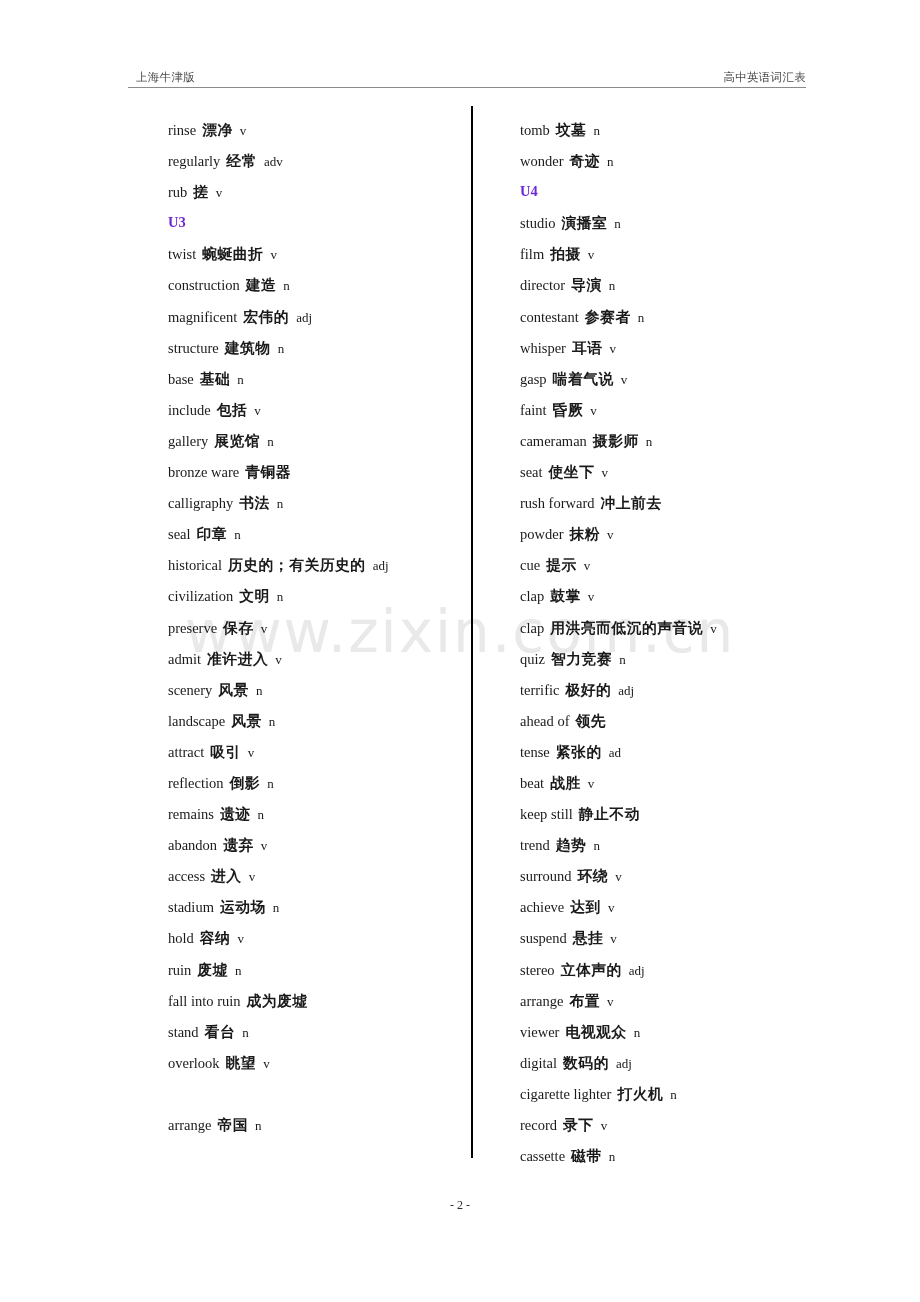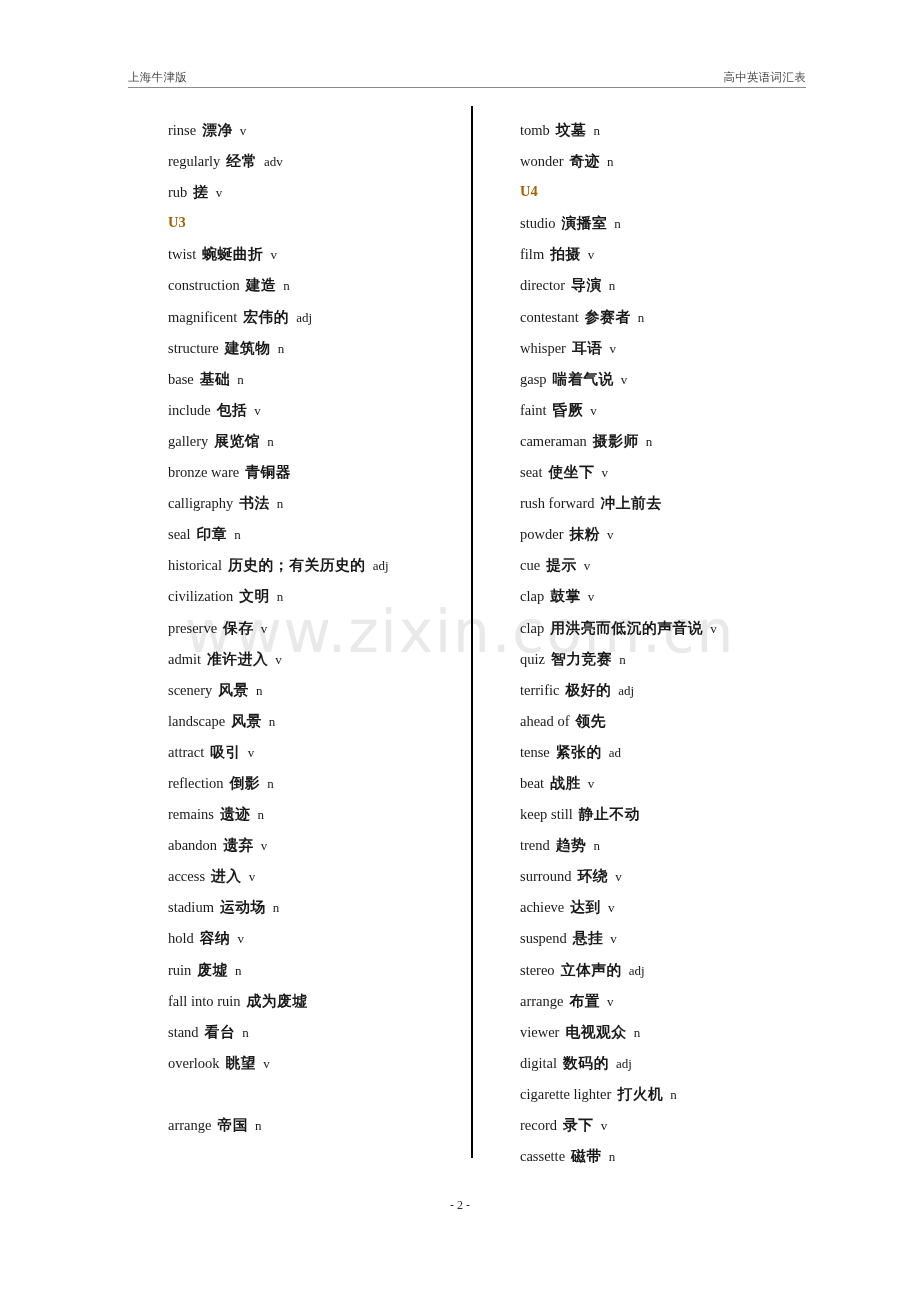--- a/index.html
+++ b/index.html
@@ -29,20 +29,21 @@
     justify-content: space-between;
     box-sizing: border-box;
   }
   .header-left, .header-right {
     font-size: 11.5px;
     color: #4a4a4a;
     line-height: 14px;
     letter-spacing: 0.3px;
     padding-bottom: 3px;
     white-space: nowrap;
+    margin-left: 8px;
   }
 
   
   .watermark {
     position: absolute;
     left: 0;
     top: 598px;
     width: 920px;
     text-align: center;
     font-family: "DejaVu Sans", "Liberation Sans", sans-serif;
@@ -100,21 +101,21 @@
     letter-spacing: 0.5px;
   }
   .entry .pos {
     font-family: "Liberation Serif", "DejaVu Serif", serif;
     font-size: 13px;
     padding-left: 7px;
   }
   .entry.unit {
     font-family: "Liberation Serif", "DejaVu Serif", serif;
     font-weight: bold;
-    color: #a16207;
+    color: #6d28d9;
     font-size: 14.5px;
   }
   .entry.blank { }
 
   
   .footer {
     position: absolute;
     left: 0;
     top: 1198px;
     width: 920px;

